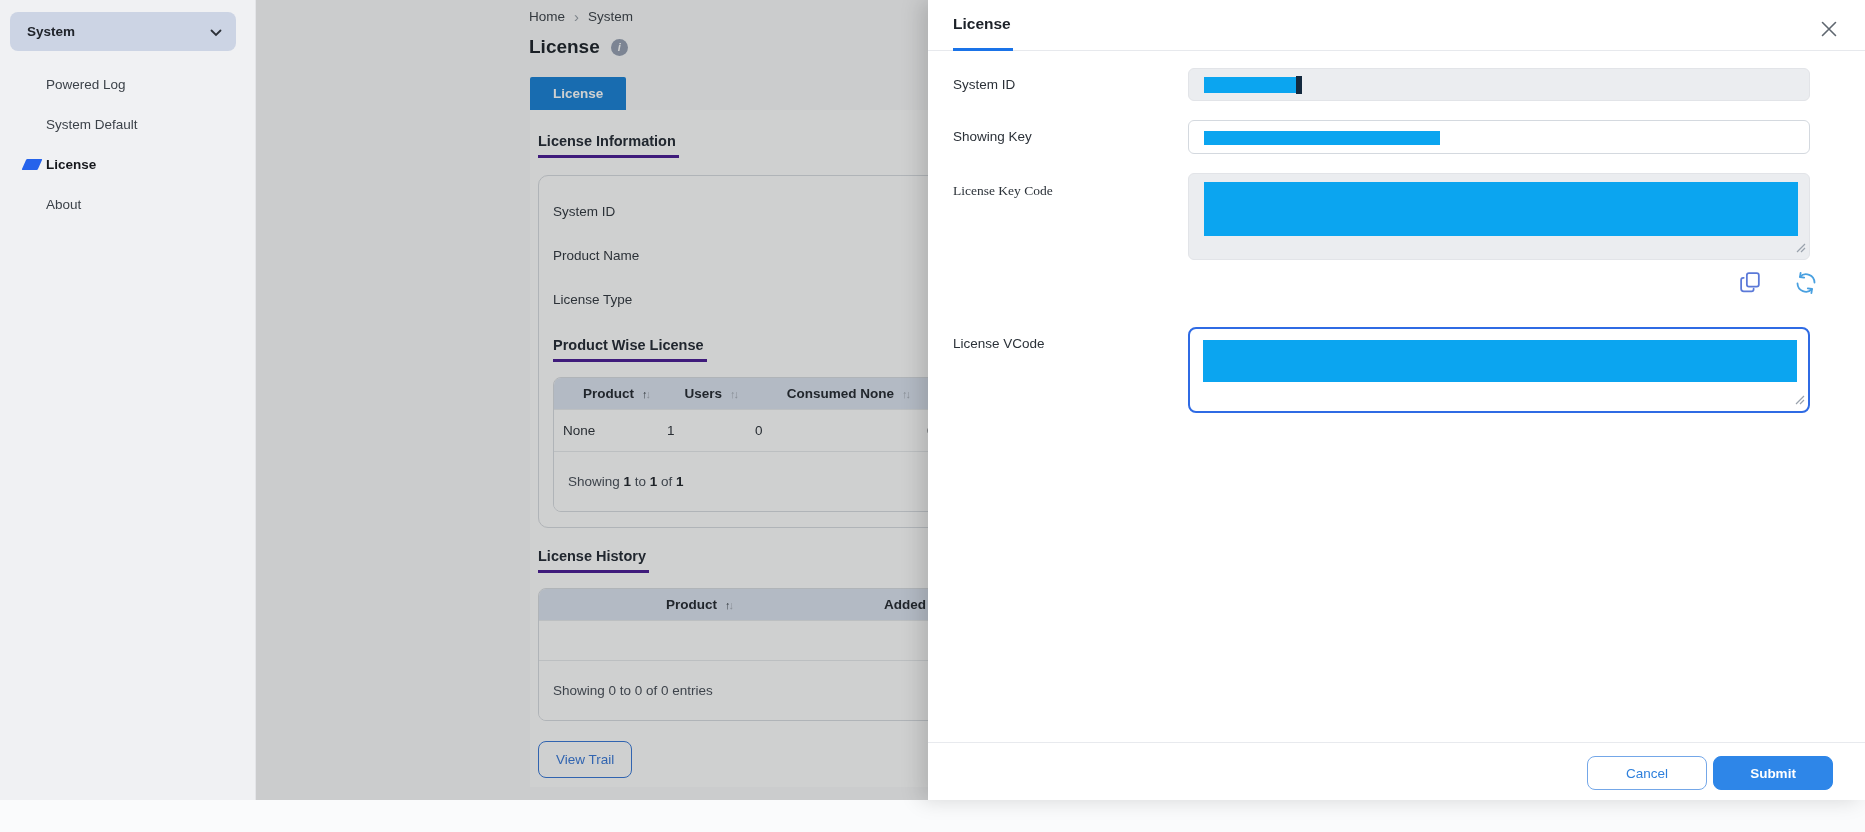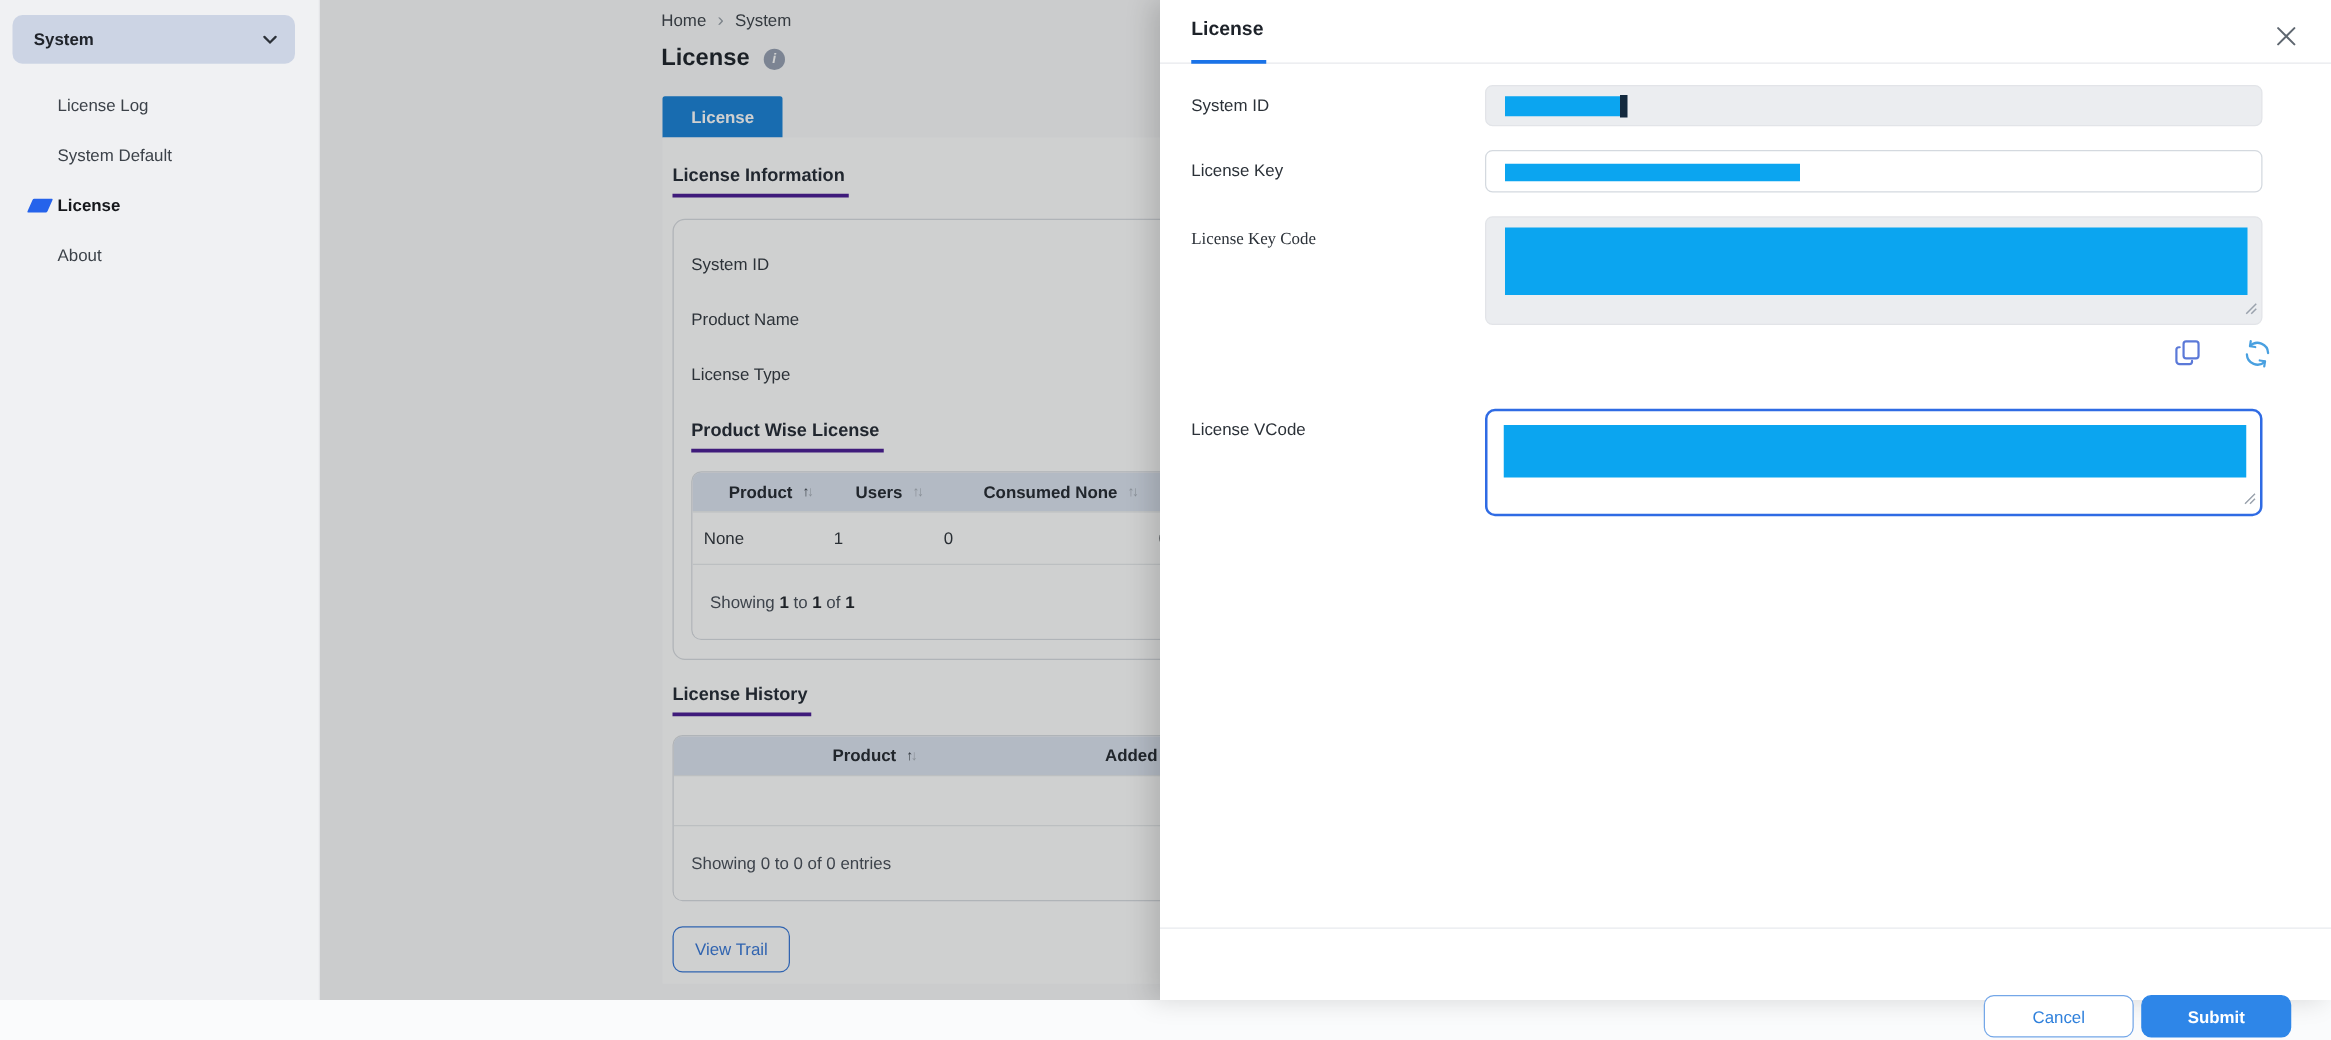--- a/index.html
+++ b/index.html
@@ -72,21 +72,21 @@
   .d-input.white { background:#fff; border:1px solid #d4d9df; }
   .d-ta.focused { background:#fff; border:2px solid #2f6be4; border-radius:8px; }
   .bar { position:absolute; background:#0ba5f0; }
   .bar-tail { position:absolute; background:#13293e; }
   .grip { position:absolute; right:3px; bottom:2px; }
   .icon-row { position:absolute; top:270px; right:47px; display:flex; gap:31px; align-items:center; }
   .icon-btn { cursor:pointer; display:inline-flex; }
 
   .drawer-footer { position:absolute; left:0; right:0; top:742px; height:58px; border-top:1px solid #e8eaee; }
   .btn { position:absolute; top:13px; height:34px; width:120px; border-radius:8px; font-size:13.5px;
-         display:flex; align-items:center; justify-content:center; cursor:pointer;margin-top:40px; }
+         display:flex; align-items:center; justify-content:center; cursor:pointer; }
   .btn-cancel { right:158px; background:#fff; border:1px solid #74a7e8; color:#2f80dc; }
   .btn-submit { right:32px; background:#2e86e8; border:1px solid #2e86e8; color:#fff; font-weight:bold; }
 
   
   .footer { position:absolute; left:0; right:0; top:800px; height:32px; background:#ededee; border-top:1px solid #d8d8da; z-index:8; }
   .powered { position:absolute; left:7px; top:8px; font-size:12.5px; color:#9aa0a8; }
   .powered b { color:#2f3338; font-weight:bold; }
   .lic-expired { position:absolute; right:13px; top:8px; font-size:13px; color:#e8392e; }
 </style>
 </head>
@@ -98,21 +98,21 @@
     <div class="side-header">
       <span class="hdr-label">System</span>
       <span>
         <svg width="12" height="8" viewBox="0 0 12 8">
             <polyline points="1.5,1.5 6,6 10.5,1.5" fill="none" stroke="#2c3138" stroke-width="1.8" stroke-linecap="round"></polyline>
           </svg>
       </span>
     </div>
     <nav class="side-list">
       <div class="side-item">
-          <span>License Log</span>
+          <span>Powered Log</span>
         </div>
       <div class="side-item">
           <span>System Default</span>
         </div>
       <div class="side-item active">
         <span class="lic-icon"></span>
         <span>License</span>
       </div>
       <div class="side-item">
           <span>About</span>
@@ -231,21 +231,21 @@
           </svg>
       </span>
     </div>
 
     <span class="d-label" style="top:77px;">System ID</span>
     <div class="d-input gray" style="top:68px; height:33px; position:absolute;">
       <span class="bar" style="left:15px; top:8px; width:92px; height:16px;"></span>
       <span class="bar-tail" style="left:107px; top:7px; width:6px; height:18px;"></span>
     </div>
 
-    <span class="d-label" style="top:129px;">License Key</span>
+    <span class="d-label" style="top:129px;">Showing Key</span>
     <div class="d-input white" style="top:120px; height:34px; position:absolute;">
       <span class="bar" style="left:15px; top:10px; width:236px; height:14px;"></span>
     </div>
 
     <span class="d-label" style="top:183px;font-family:Liberation Serif, serif;">License Key Code</span>
     <div class="d-input gray" style="top:173px; height:87px; position:absolute;">
       <span class="bar" style="left:15px; top:8px; width:594px; height:54px;"></span>
       <span class="grip">
         <svg width="10" height="10" viewBox="0 0 10 10">
             <path d="M9 1 L1 9 M9 5 L5 9" stroke="#9aa2ad" stroke-width="1.2"></path>

